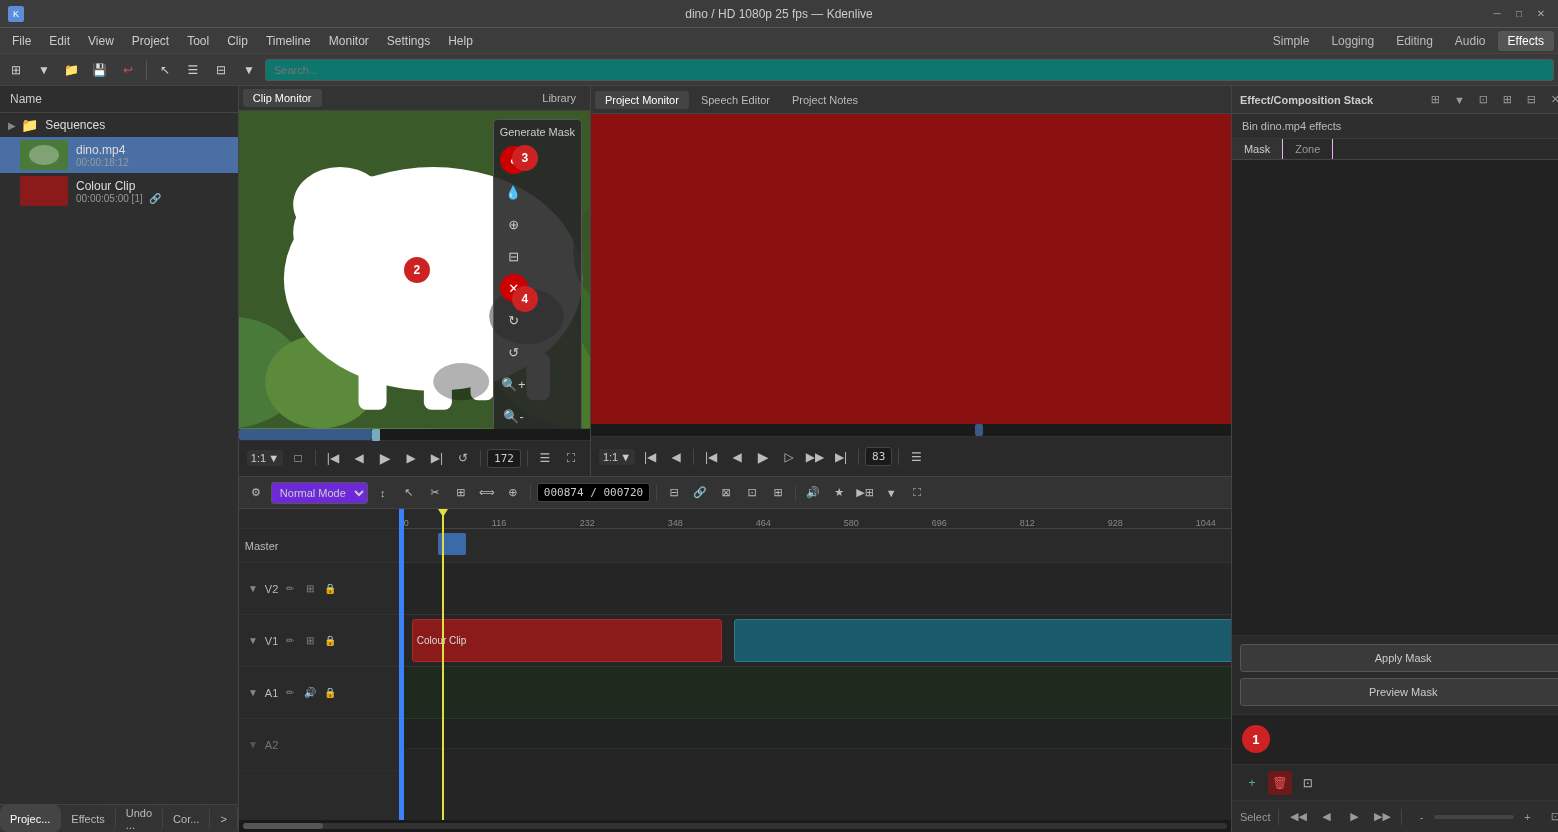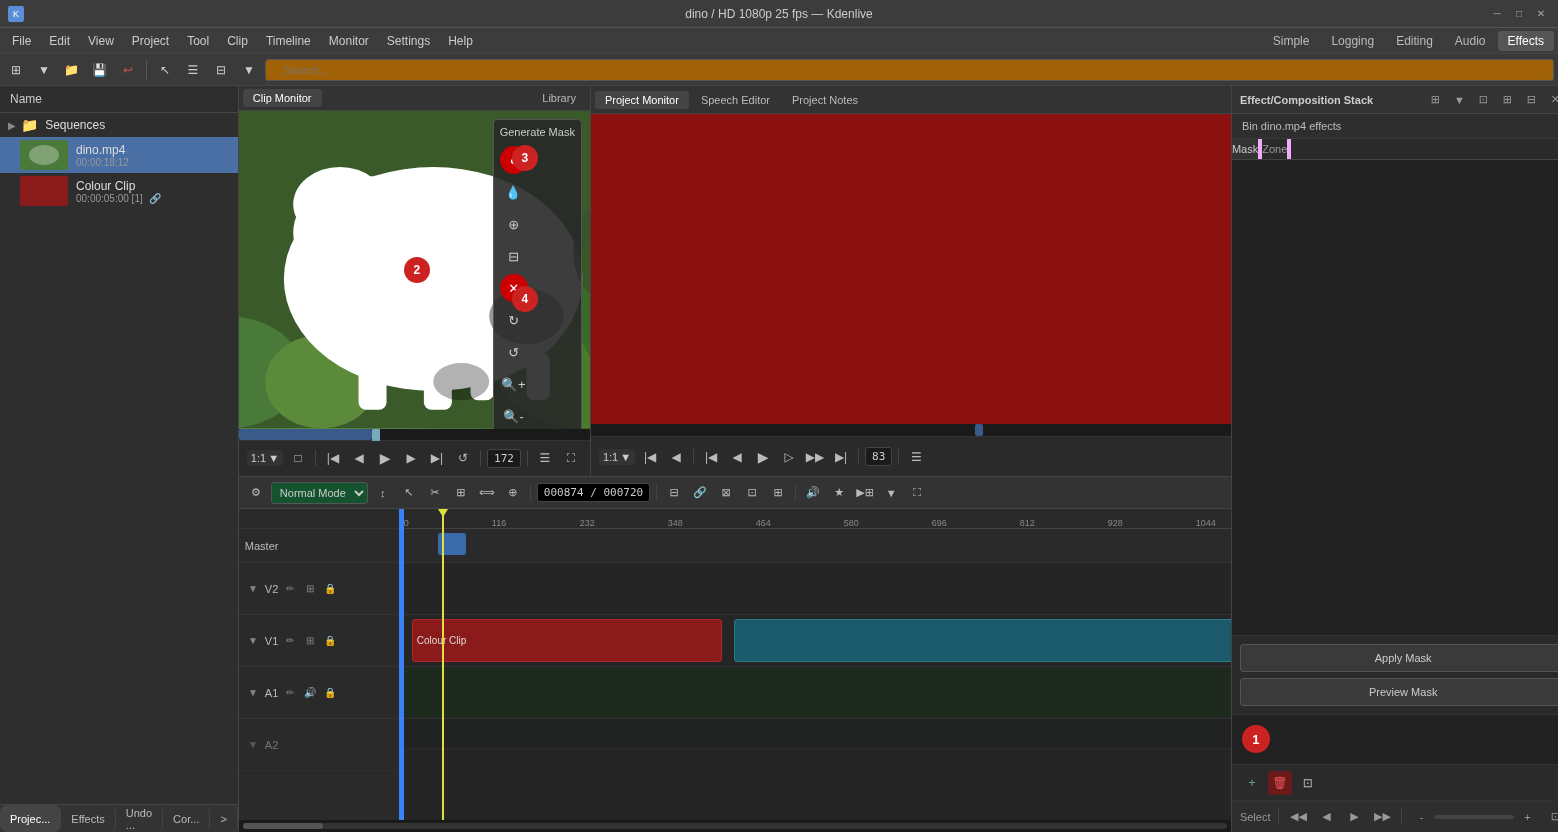--- a/index.html
+++ b/index.html
@@ -103,22 +103,22 @@
     
     #left-panel {
       width: 300px;
       background: #2e2e2e;
       border-right: 1px solid #444;
       display: flex;
       flex-direction: column;
     }
     .search-input {
       flex: 1; height: 22px;
-      background: #a16207; border: 1px solid #555; color: #ccc;
-      padding: 0 18px; font-size: 11px; border-radius: 3px;
+      background: #0f766e; border: 1px solid #555; color: #ccc;
+      padding: 0 8px; font-size: 11px; border-radius: 3px;
     }
 
     
     #name-header {
       padding: 6px 10px;
       font-size: 12px;
       color: #ccc;
       border-bottom: 1px solid #444;
       background: #2e2e2e;
     }
@@ -318,21 +318,21 @@
       gap: 4px;
       border-bottom: 1px solid #444;
     }
     .tl-btn {
       width: 22px; height: 22px;
       background: transparent; border: none; color: #bbb;
       display: flex; align-items: center; justify-content: center;
       cursor: pointer; font-size: 11px; border-radius: 3px;
     }
     .tl-mode-select {
-      background: #14532d; border: 1px solid #555; color: #ccc;
+      background: #6d28d9; border: 1px solid #555; color: #ccc;
       padding: 2px 4px; font-size: 11px; border-radius: 3px; height: 22px;
     }
     .tl-timecode {
       font-family: monospace; font-size: 11px; color: #ccc;
       background: #000000; padding: 2px 6px; border-radius: 3px;
       border: 1px solid #444;
     }
 
     
     #tracks-area {
@@ -469,22 +469,22 @@
       gap: 6px;
       background: #2e2e2e;
     }
 
     #mask-tabs {
       display: flex;
       background: #2a2a2a;
       border-bottom: 1px solid #444;
     }
     .mask-tab {
-      padding: 4px 0; font-size: 11px; color: #999;
-      cursor: pointer; border-right: 4px solid #f0abfc; text-align: center;
+      padding: 4px 12px; font-size: 11px; color: #999;
+      cursor: pointer; border-right: 1px solid #f0abfc; text-align: center;
     }
     .mask-tab.active { color: #ccc; background: #333; }
 
     #mask-area {
       flex: 1;
       background: #222;
       position: relative;
     }
 
     .red-circle-badge {

